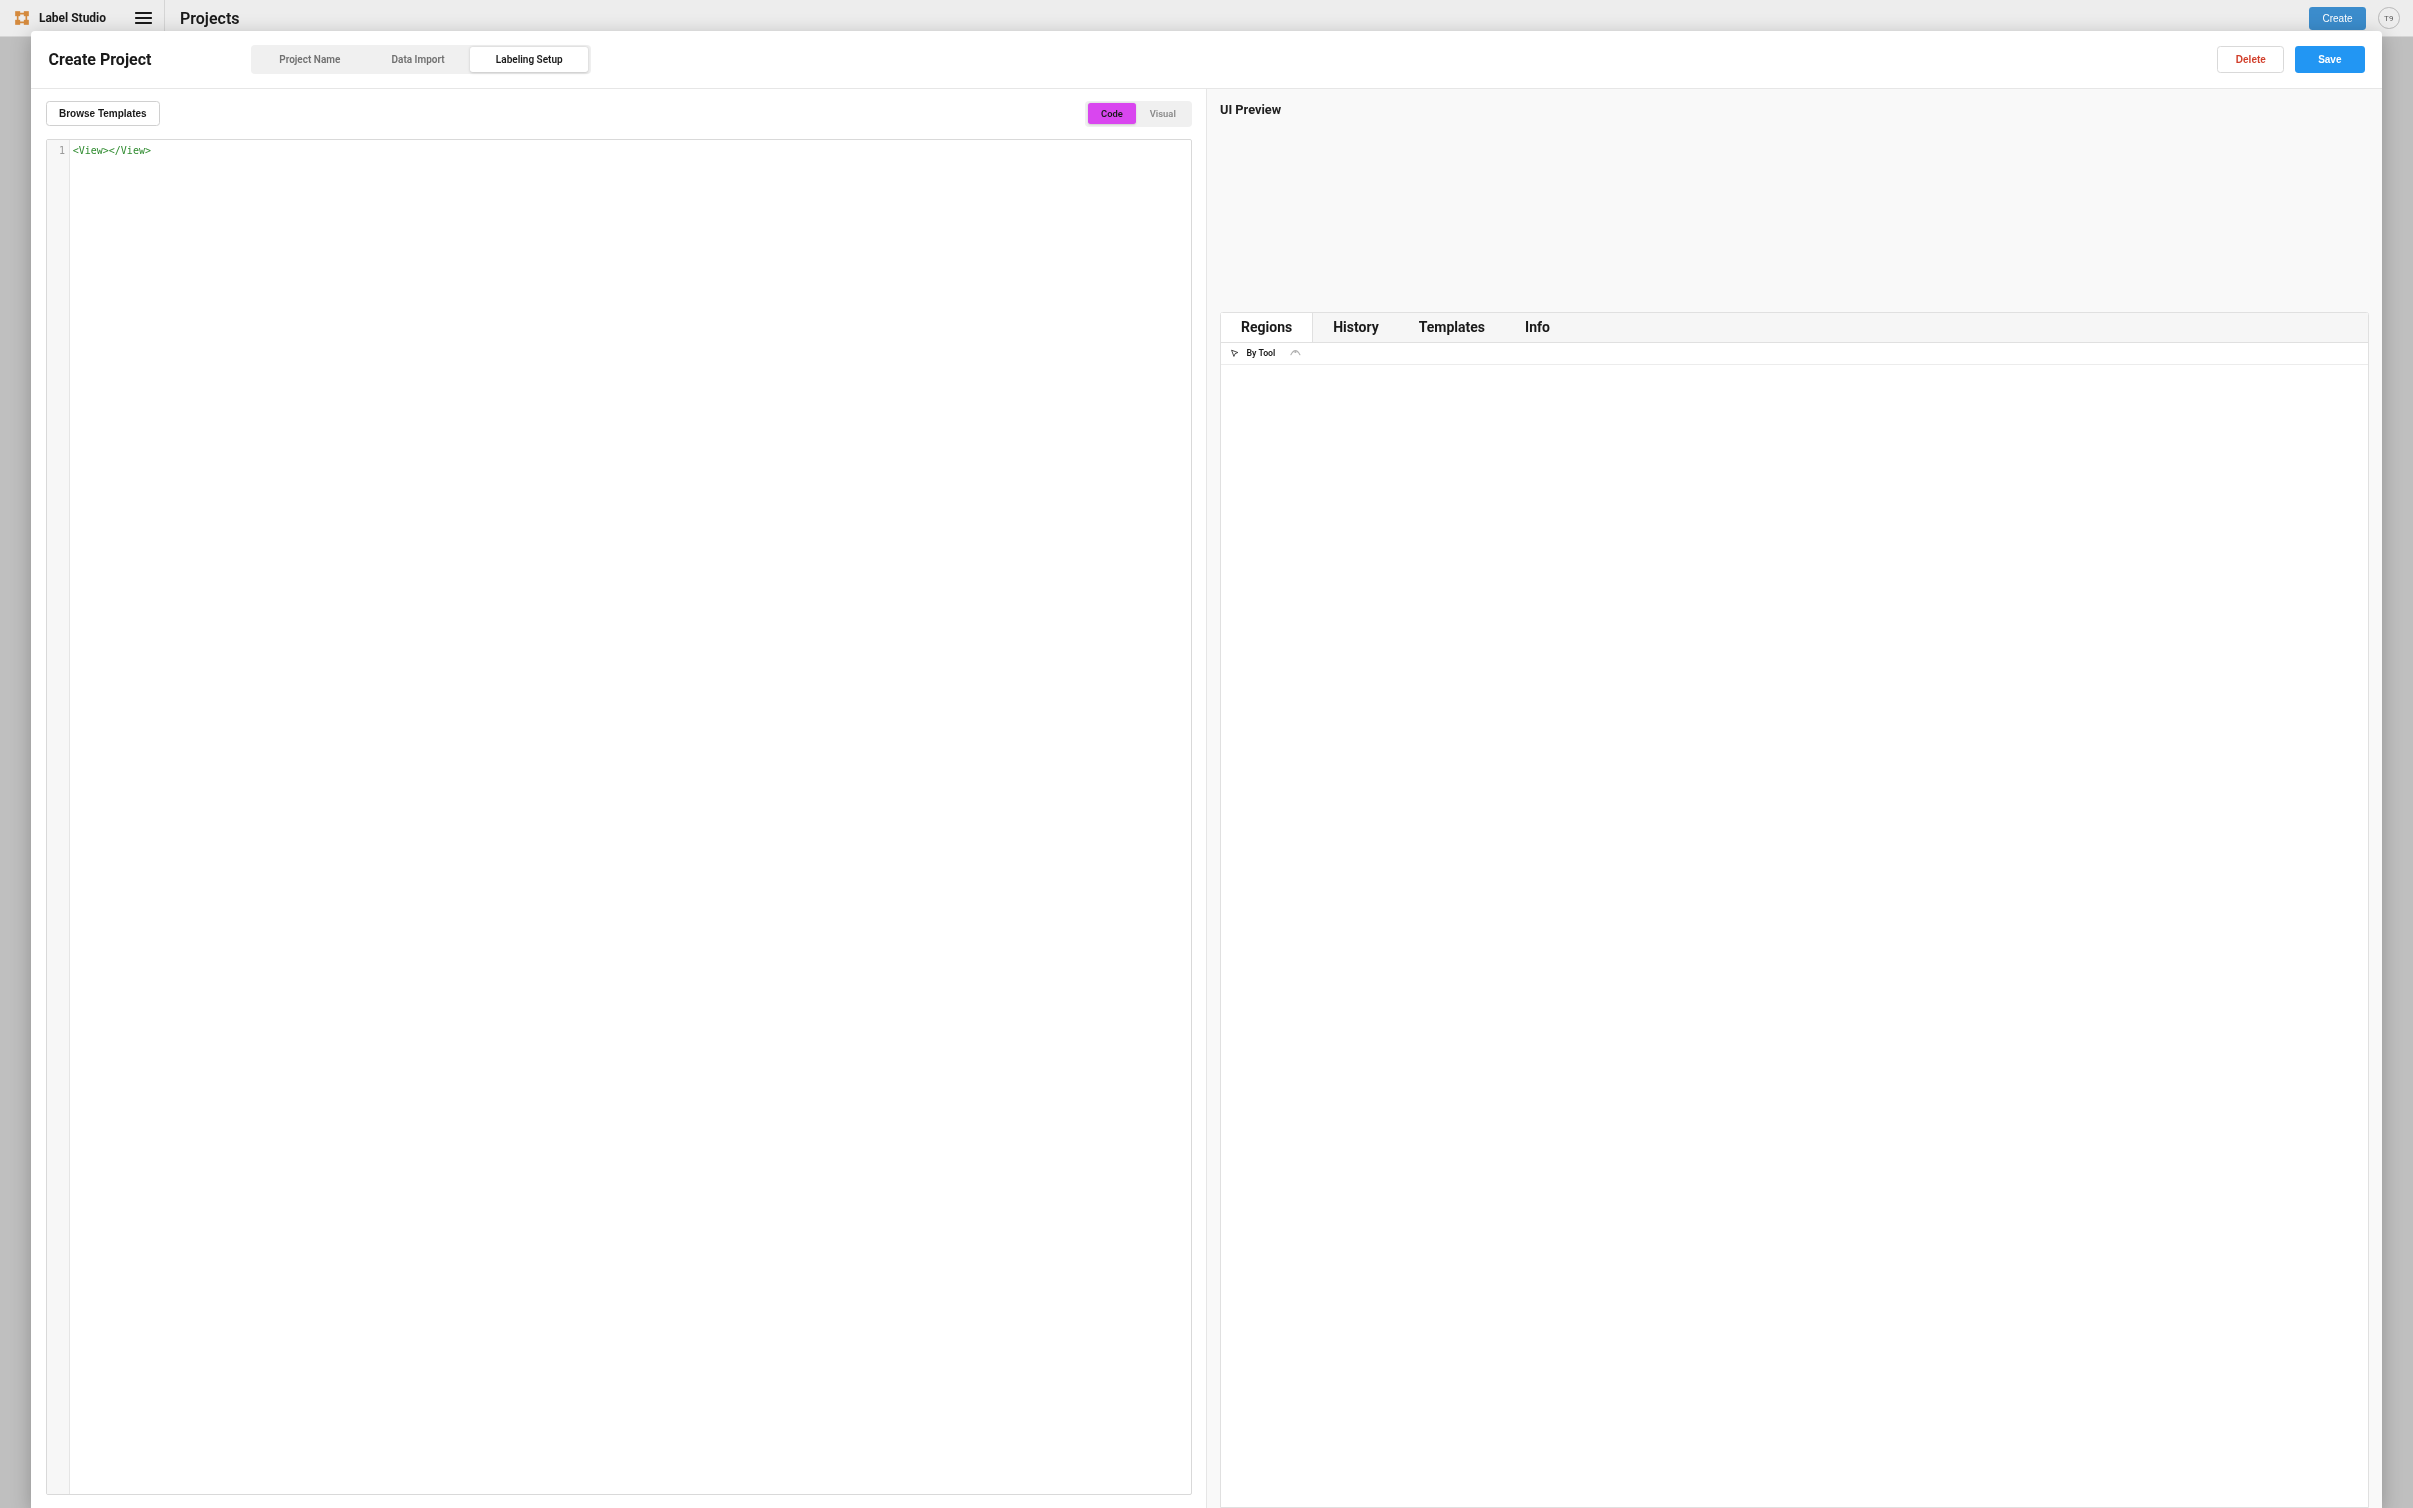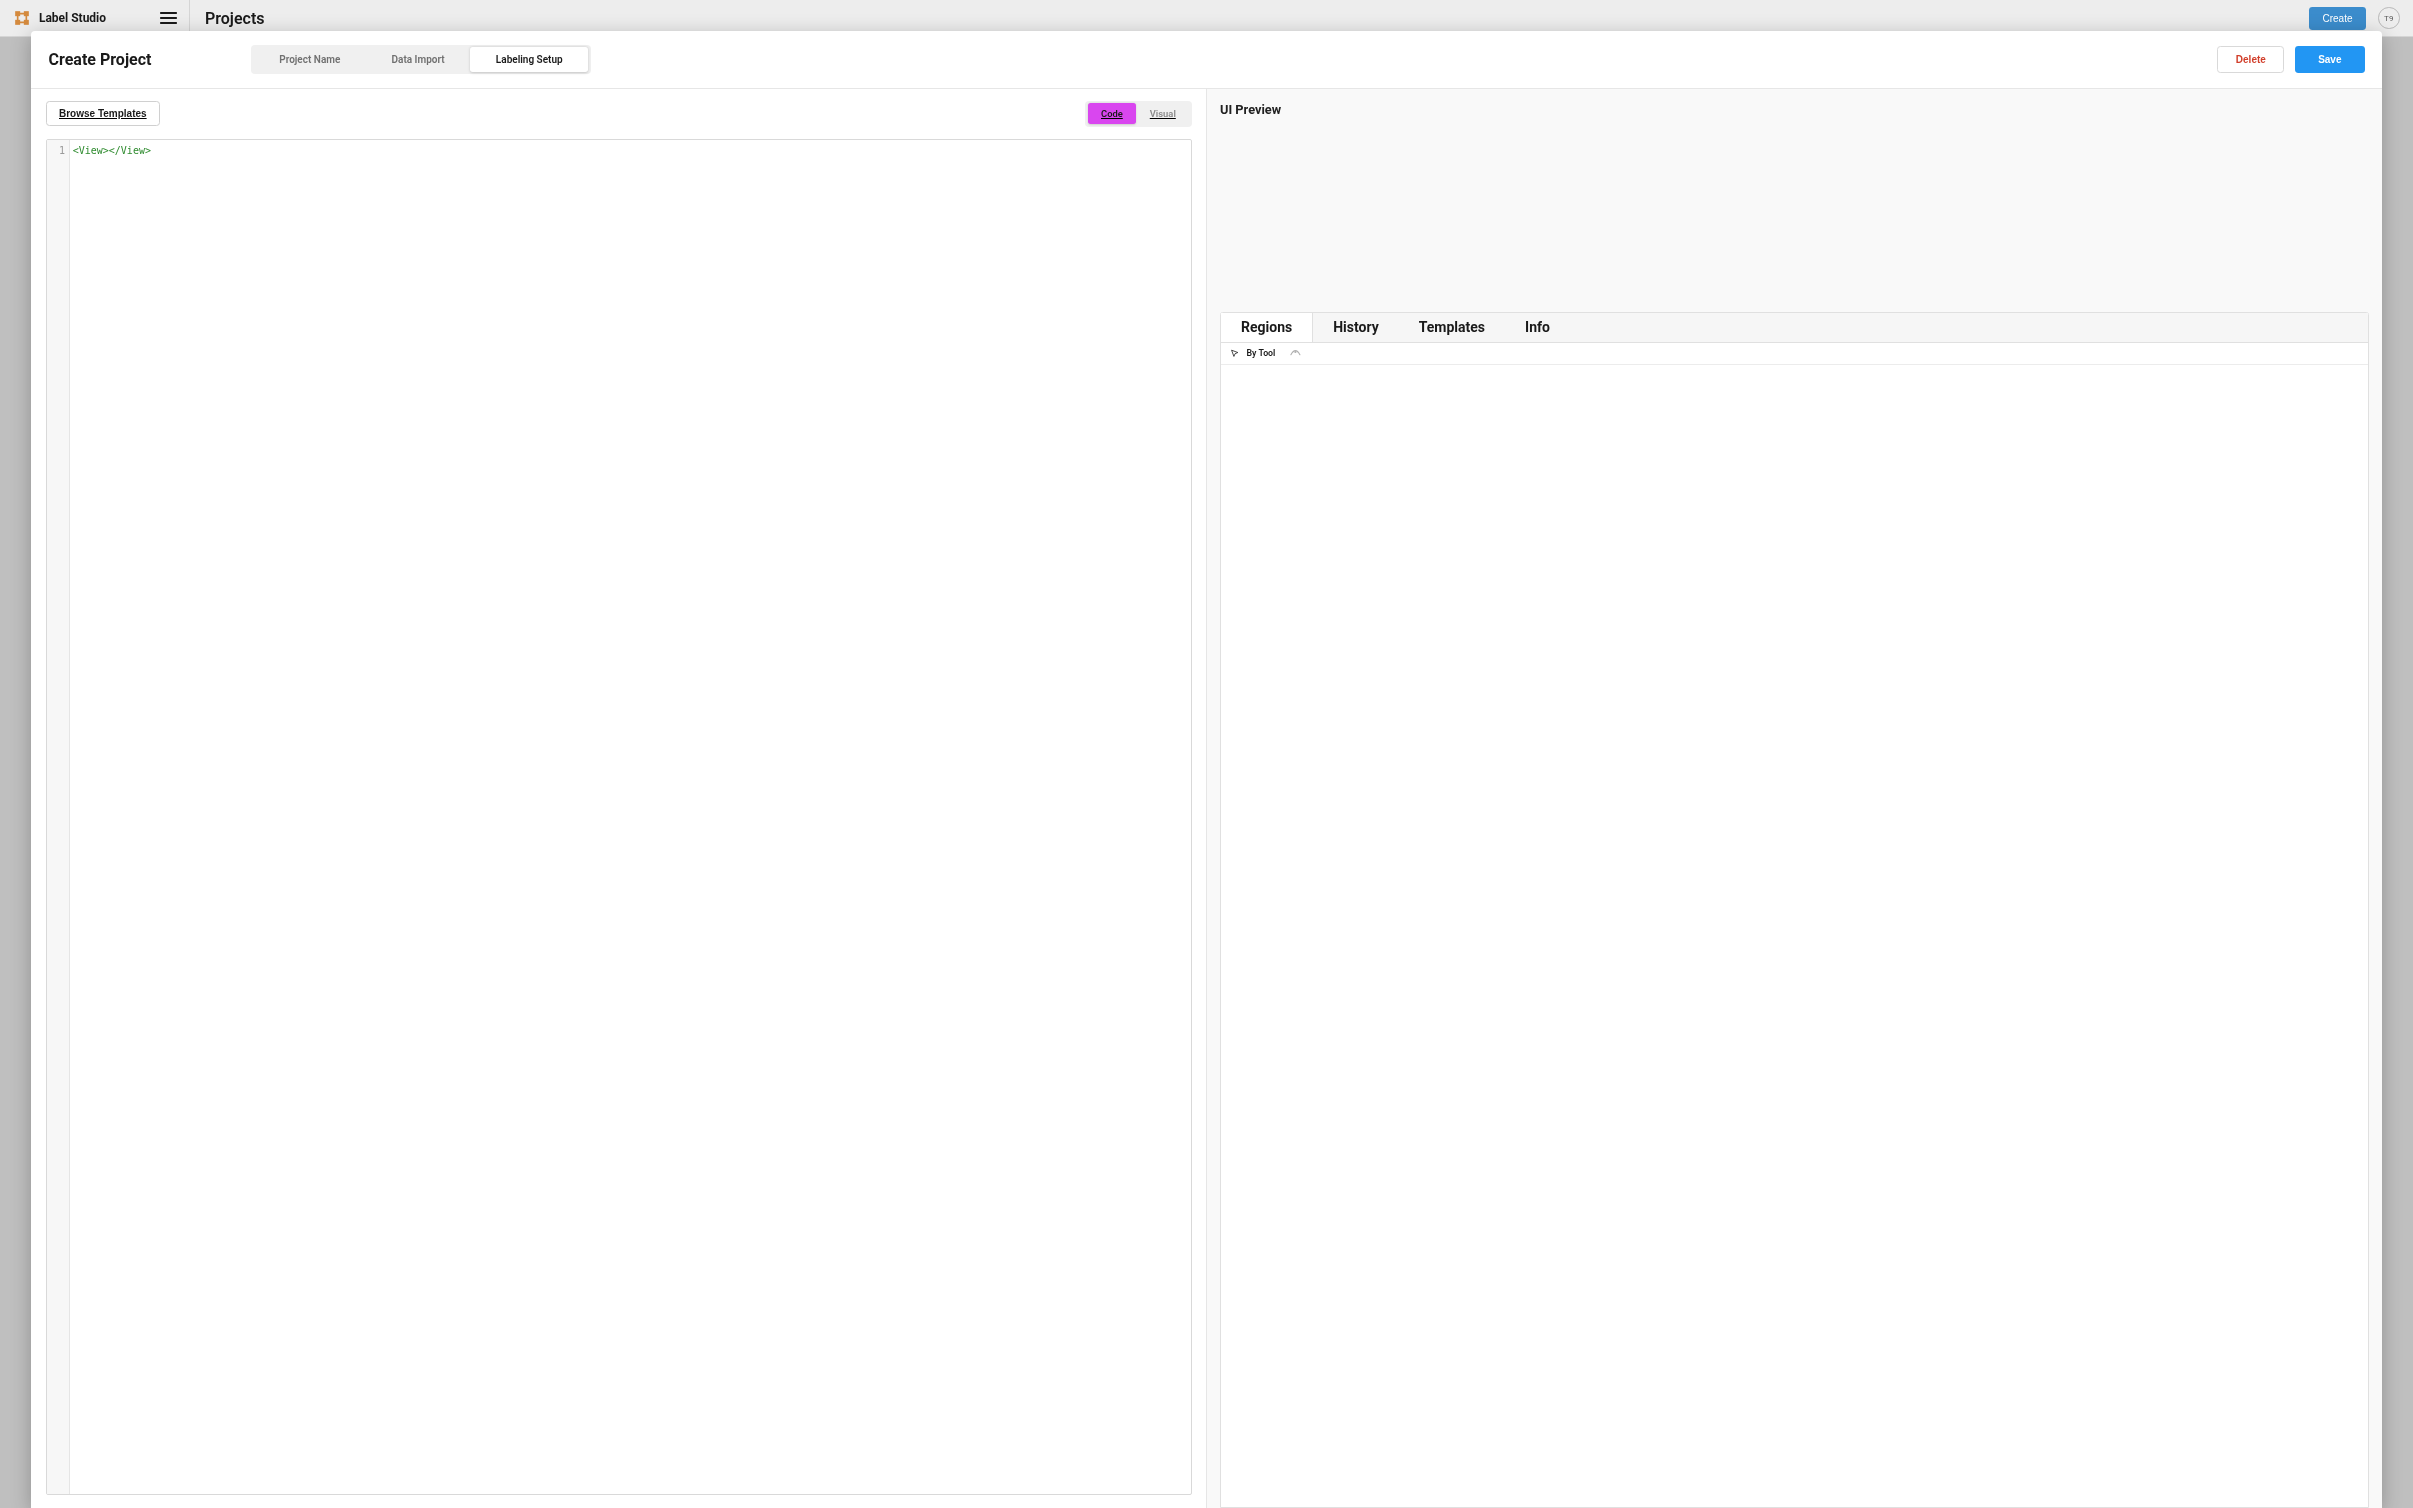--- a/index.html
+++ b/index.html
@@ -16,21 +16,21 @@
     align-items: center;
     height: 37px;
     background: #ededed;
     border-bottom: 0.7px solid #d5d5d5;
   }
   .top-left {
     display: flex;
     align-items: center;
     gap: 9.4px;
     padding: 0 12px 0 13.5px;
-    width: 190px;
+    width: 165px;
     border-right: 0.7px solid #d5d5d5;
     height: 100%;
   }
   .logo-icon svg { display: block; }
   .app-title {
     font-size: 12px;
     font-weight: 700;
     color: #1a1a1a;
     flex: 1;
   }
@@ -160,21 +160,20 @@
     width: 50%;
     border-right: 0.7px solid #e6e6e6;
     padding: 12px 13.5px 13.5px 15px;
     display: flex;
     flex-direction: column;
   }
   .left-toolbar {
     display: flex;
     align-items: flex-start;
     margin-bottom: 12px;
-    text-decoration: underline;
   }
   .browse-btn {
     background: #fff;
     border: 0.7px solid #d0d0d0;
     border-radius: 3.4px;
     padding: 6px 12px;
     font-size: 10px;
     font-weight: 600;
     color: #1a1a1a;
     cursor: pointer;

